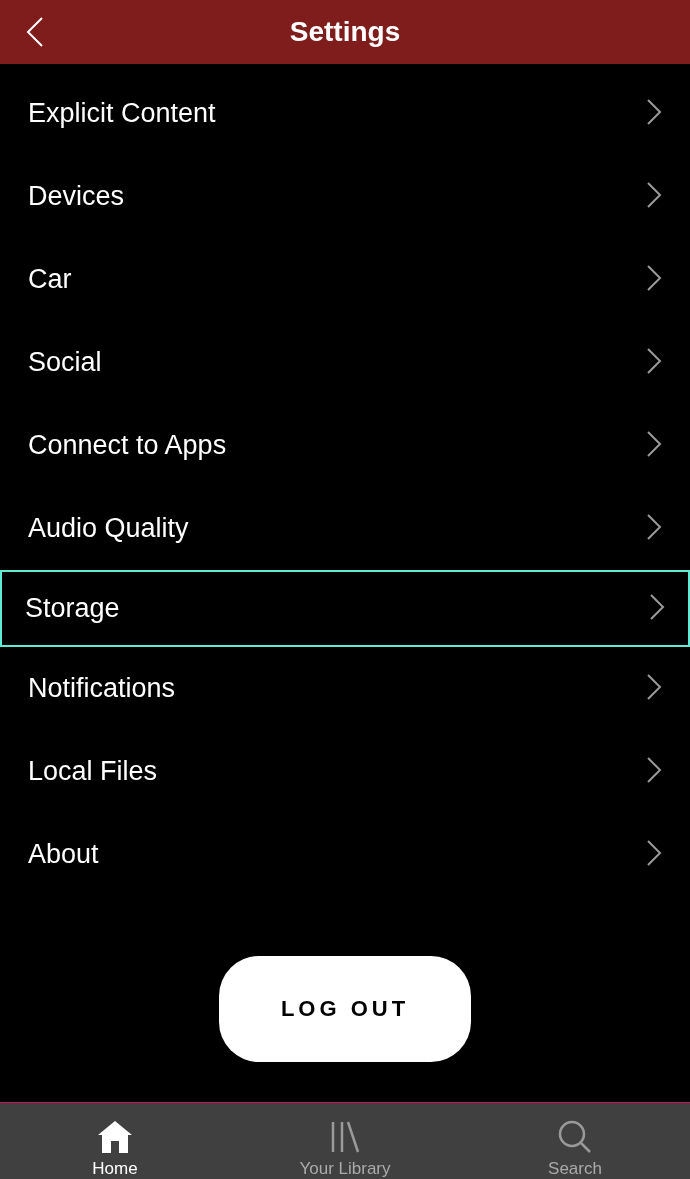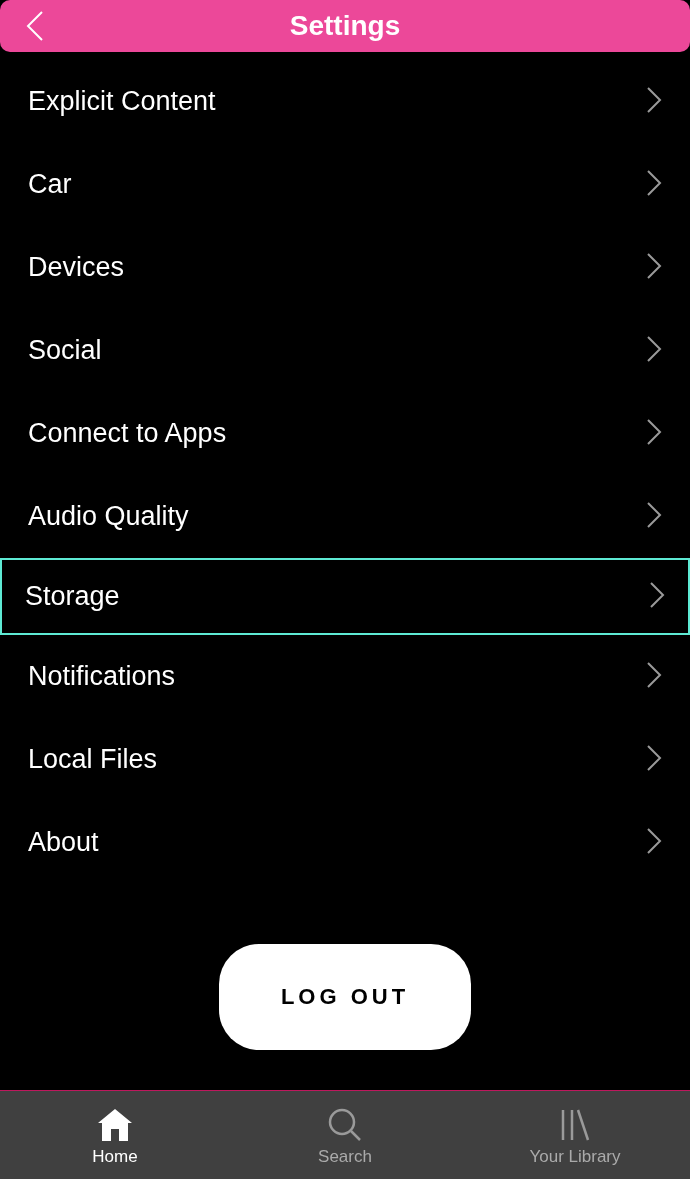--- a/index.html
+++ b/index.html
@@ -11,28 +11,27 @@
     body {
       width: 690px;
       height: 1179px;
       background: #000000;
       color: #ffffff;
       display: flex;
       flex-direction: column;
       overflow: hidden;
     }
     .header {
-      height: 52px;
-      background: #ec4899;
+      height: 64px;
+      background: #7f1d1d;
       display: flex;
       align-items: center;
       justify-content: center;
       position: relative;
       flex-shrink: 0;
-      border-radius: 10px;
     }
     .back-button {
       position: absolute;
       left: 20px;
       top: 50%;
       transform: translateY(-50%);
       width: 30px;
       height: 40px;
       display: flex;
       align-items: center;
@@ -164,27 +163,27 @@
 </div>
 
 <div class="content" id="settings-list">
 <div class="settings-item">
       <span class="settings-label">Explicit Content</span>
       <svg viewBox="0 0 16 28" class="chevron-right">
         <polyline points="2,2 14,14 2,26"></polyline>
       </svg>
     </div>
     <div class="settings-item">
+      <span class="settings-label">Devices</span>
+      <svg viewBox="0 0 16 28" class="chevron-right">
+        <polyline points="2,2 14,14 2,26"></polyline>
+      </svg>
+    </div>
+    <div class="settings-item">
       <span class="settings-label">Car</span>
-      <svg viewBox="0 0 16 28" class="chevron-right">
-        <polyline points="2,2 14,14 2,26"></polyline>
-      </svg>
-    </div>
-    <div class="settings-item">
-      <span class="settings-label">Devices</span>
       <svg viewBox="0 0 16 28" class="chevron-right">
         <polyline points="2,2 14,14 2,26"></polyline>
       </svg>
     </div>
     <div class="settings-item">
       <span class="settings-label">Social</span>
       <svg viewBox="0 0 16 28" class="chevron-right">
         <polyline points="2,2 14,14 2,26"></polyline>
       </svg>
     </div>
@@ -230,33 +229,33 @@
   </div>
 
 <div class="bottom-nav" id="bottom-nav">
 <div class="nav-item active">
       <div class="nav-icon home">
         <svg viewBox="0 0 34 32">
           <path d="M17 0 L0 14 L4 14 L4 32 L13 32 L13 20 L21 20 L21 32 L30 32 L30 14 L34 14 Z"></path>
         </svg>
       </div>
       <span class="nav-label">Home</span>
-    </div>
-    <div class="nav-item">
-      <div class="nav-icon search">
-        <svg viewBox="0 0 34 34">
-          <circle cx="14" cy="14" r="12"></circle>
-          <line x1="23" y1="23" x2="32" y2="32"></line>
-        </svg>
-      </div>
-      <span class="nav-label">Search</span>
     </div>
     <div class="nav-item">
       <div class="nav-icon library">
         <svg viewBox="0 0 30 34">
           <line x1="3" y1="2" x2="3" y2="32"></line>
           <line x1="12" y1="2" x2="12" y2="32"></line>
           <line x1="18" y1="2" x2="28" y2="32"></line>
         </svg>
       </div>
       <span class="nav-label">Your Library</span>
     </div>
+    <div class="nav-item">
+      <div class="nav-icon search">
+        <svg viewBox="0 0 34 34">
+          <circle cx="14" cy="14" r="12"></circle>
+          <line x1="23" y1="23" x2="32" y2="32"></line>
+        </svg>
+      </div>
+      <span class="nav-label">Search</span>
+    </div>
   </div>
 
 </body></html>

